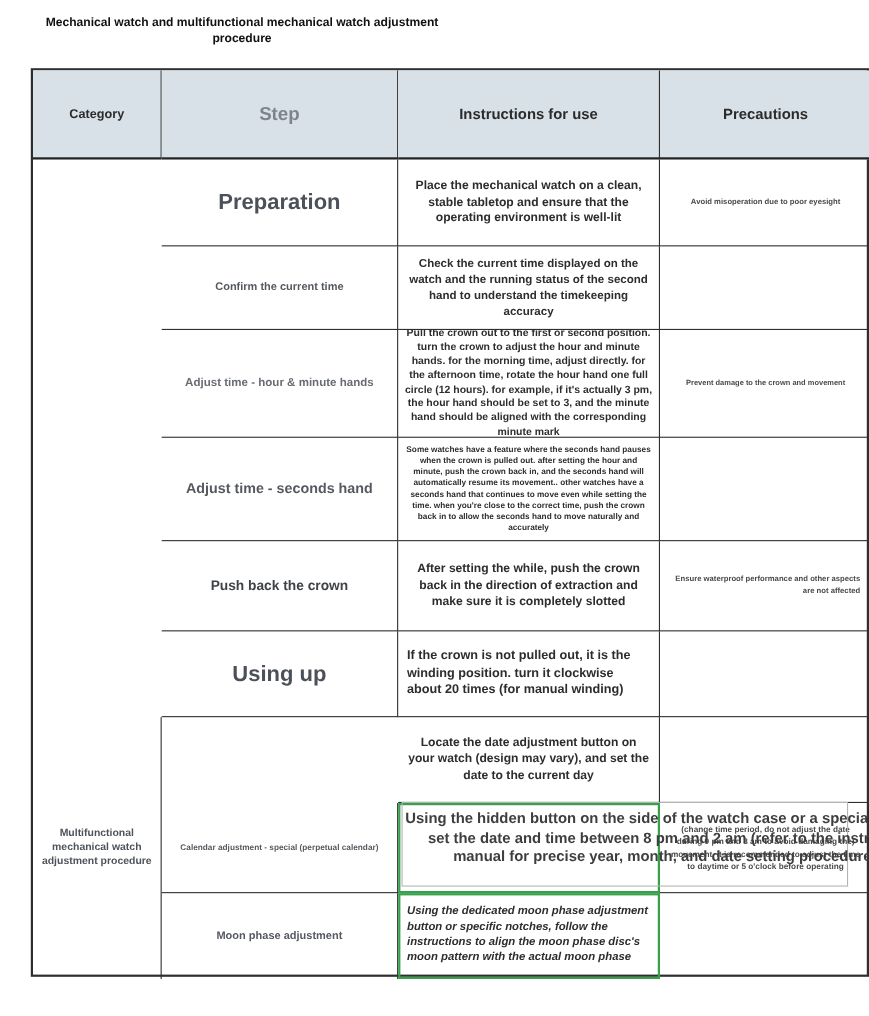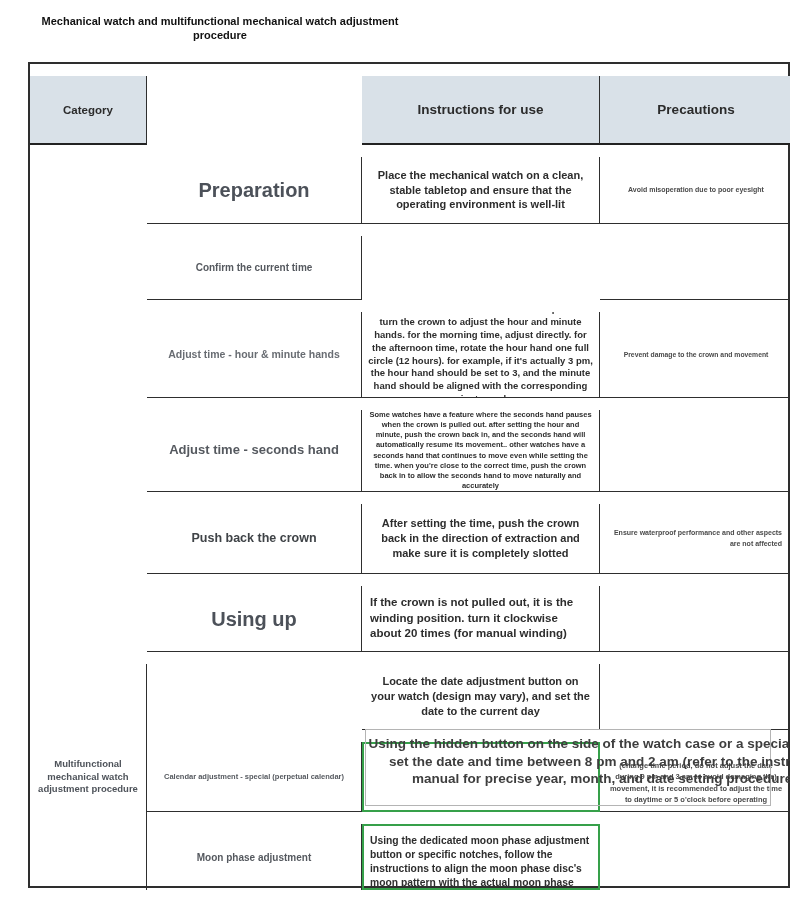--- a/index.html
+++ b/index.html
@@ -10,21 +10,21 @@
     font-size:11px; font-weight:bold; color:#111; line-height:1.3;}
 
   #proc-table{position:absolute; left:28px; top:62px; width:762px; height:826px;
     display:grid; box-sizing:border-box;
     grid-template-columns:117px 215px 238px 192px;
     grid-template-rows:81px 79px 76px 98px 94px 82px 78px 78px 82px 78px;
     border:2px solid #2e2e2e; background:#fff;}
 
   .cell{box-sizing:border-box; border-right:1px solid #2e2e2e; border-bottom:1px solid #2e2e2e;
     display:flex; align-items:center; justify-content:center; text-align:center;
-    padding:4px 8px; overflow:hidden;margin-top:12px;}
+    padding:4px 8px; overflow:hidden;}
   .lastcol{border-right:none;}
   .lastrow{border-bottom:none;}
 
   .hdr{background:#d9e1e8; border-bottom:2px solid #222; font-weight:bold; color:#2b2b2b;}
   .hdr-cat{font-size:11.5px;}
   .hdr-step{font-size:17px; color:#7e848d;}
   .hdr-instr{font-size:13.5px;text-align:center;}
   .hdr-prec{font-size:13.5px;}
 
   .cat{font-size:9.5px; font-weight:bold; color:#4e535a; line-height:1.35;}
@@ -47,21 +47,21 @@
 
   .i1{grid-area:2/3; font-size:11px;}
   .i2{grid-area:3/3; font-size:10.5px;}
   .i3{grid-area:4/3; font-size:9.5px; padding:4px;}
   .i4{grid-area:5/3; font-size:7.5px; padding:6px;}
   .i5{grid-area:6/3; font-size:11px;}
   .i6{grid-area:7/3; font-size:11.5px; text-align:left; justify-content:flex-start;}
   .i7{grid-area:8/3; font-size:11px;}
   .i8{grid-area:9/3; outline:2px solid #36a04a; outline-offset:-2px;}
   .i9{grid-area:10/3; font-size:10.3px; text-align:left; justify-content:flex-start;
-      align-items:flex-start; padding-top:10px; outline:2px solid #36a04a; outline-offset:-2px;}
+      align-items:flex-start; padding-top:10px; outline:2px solid #36a04a; outline-offset:-2px;font-style:italic;}
 
   .p1{grid-area:2/4;}
   .p2{grid-area:3/4;}
   .p3{grid-area:4/4; font-size:6.8px;}
   .p4{grid-area:5/4;}
   .p5{grid-area:6/4; text-align:right; justify-content:flex-end; padding-right:10px;}
   .p6{grid-area:7/4;}
   .p7{grid-area:8/4;}
   .p8{grid-area:9/4; font-size:7.5px; align-items:flex-start; padding-top:18px; line-height:1.5;}
   .p9{grid-area:10/4;}
@@ -75,20 +75,23 @@
 <body>
 
 <div id="page">
 
   <div id="doc-title">Mechanical watch and multifunctional mechanical watch adjustment procedure</div>
 
   <div id="proc-table">
 
     <div class="cell hdr hdr-cat" style="grid-area:1/1">
       <span>Category</span>
+    </div>
+    <div class="cell hdr hdr-step" style="grid-area:1/2">
+      <span>Step</span>
     </div>
     <div class="cell hdr hdr-instr" style="grid-area:1/3">
       <span>Instructions for use</span>
     </div>
     <div class="cell hdr hdr-prec lastcol" style="grid-area:1/4">
       <span>Precautions</span>
     </div>
 
     <div class="cell cat cat2 lastrow">
       <span>Multifunctional mechanical watch adjustment procedure</span>
@@ -115,28 +118,31 @@
     <div class="cell step s8">
         <span>Calendar adjustment - special (perpetual calendar)</span>
       </div>
     <div class="cell instr i1">
         <span>Place the mechanical watch on a clean, stable tabletop and ensure that the operating environment is well-lit</span>
       </div>
 
     <div class="cell step s9 lastrow">
         <span>Moon phase adjustment</span>
       </div>
+    <div class="cell instr i2">
+        <span>Check the current time displayed on the watch and the running status of the second hand to understand the timekeeping accuracy</span>
+      </div>
     <div class="cell instr i3">
         <span>Pull the crown out to the first or second position. turn the crown to adjust the hour and minute hands. for the morning time, adjust directly. for the afternoon time, rotate the hour hand one full circle (12 hours). for example, if it's actually 3 pm, the hour hand should be set to 3, and the minute hand should be aligned with the corresponding minute mark</span>
       </div>
     <div class="cell instr i4">
         <span>Some watches have a feature where the seconds hand pauses when the crown is pulled out. after setting the hour and minute, push the crown back in, and the seconds hand will automatically resume its movement.. other watches have a seconds hand that continues to move even while setting the time. when you're close to the correct time, push the crown back in to allow the seconds hand to move naturally and accurately</span>
       </div>
     <div class="cell instr i5">
-        <span>After setting the time, push the crown back in the direction of extraction and make sure it is completely slotted</span>
+        <span>After setting the while, push the crown back in the direction of extraction and make sure it is completely slotted</span>
       </div>
     <div class="cell instr i6">
         <span>If the crown is not pulled out, it is the winding position. turn it clockwise about 20 times (for manual winding)</span>
       </div>
     <div class="cell instr i7">
         <span>Locate the date adjustment button on your watch (design may vary), and set the date to the current day</span>
       </div>
     <div class="cell instr i8"></div>
     <div class="cell instr i9 lastrow">
         <span>Using the dedicated moon phase adjustment button or specific notches, follow the instructions to align the moon phase disc's moon pattern with the actual moon phase</span>

